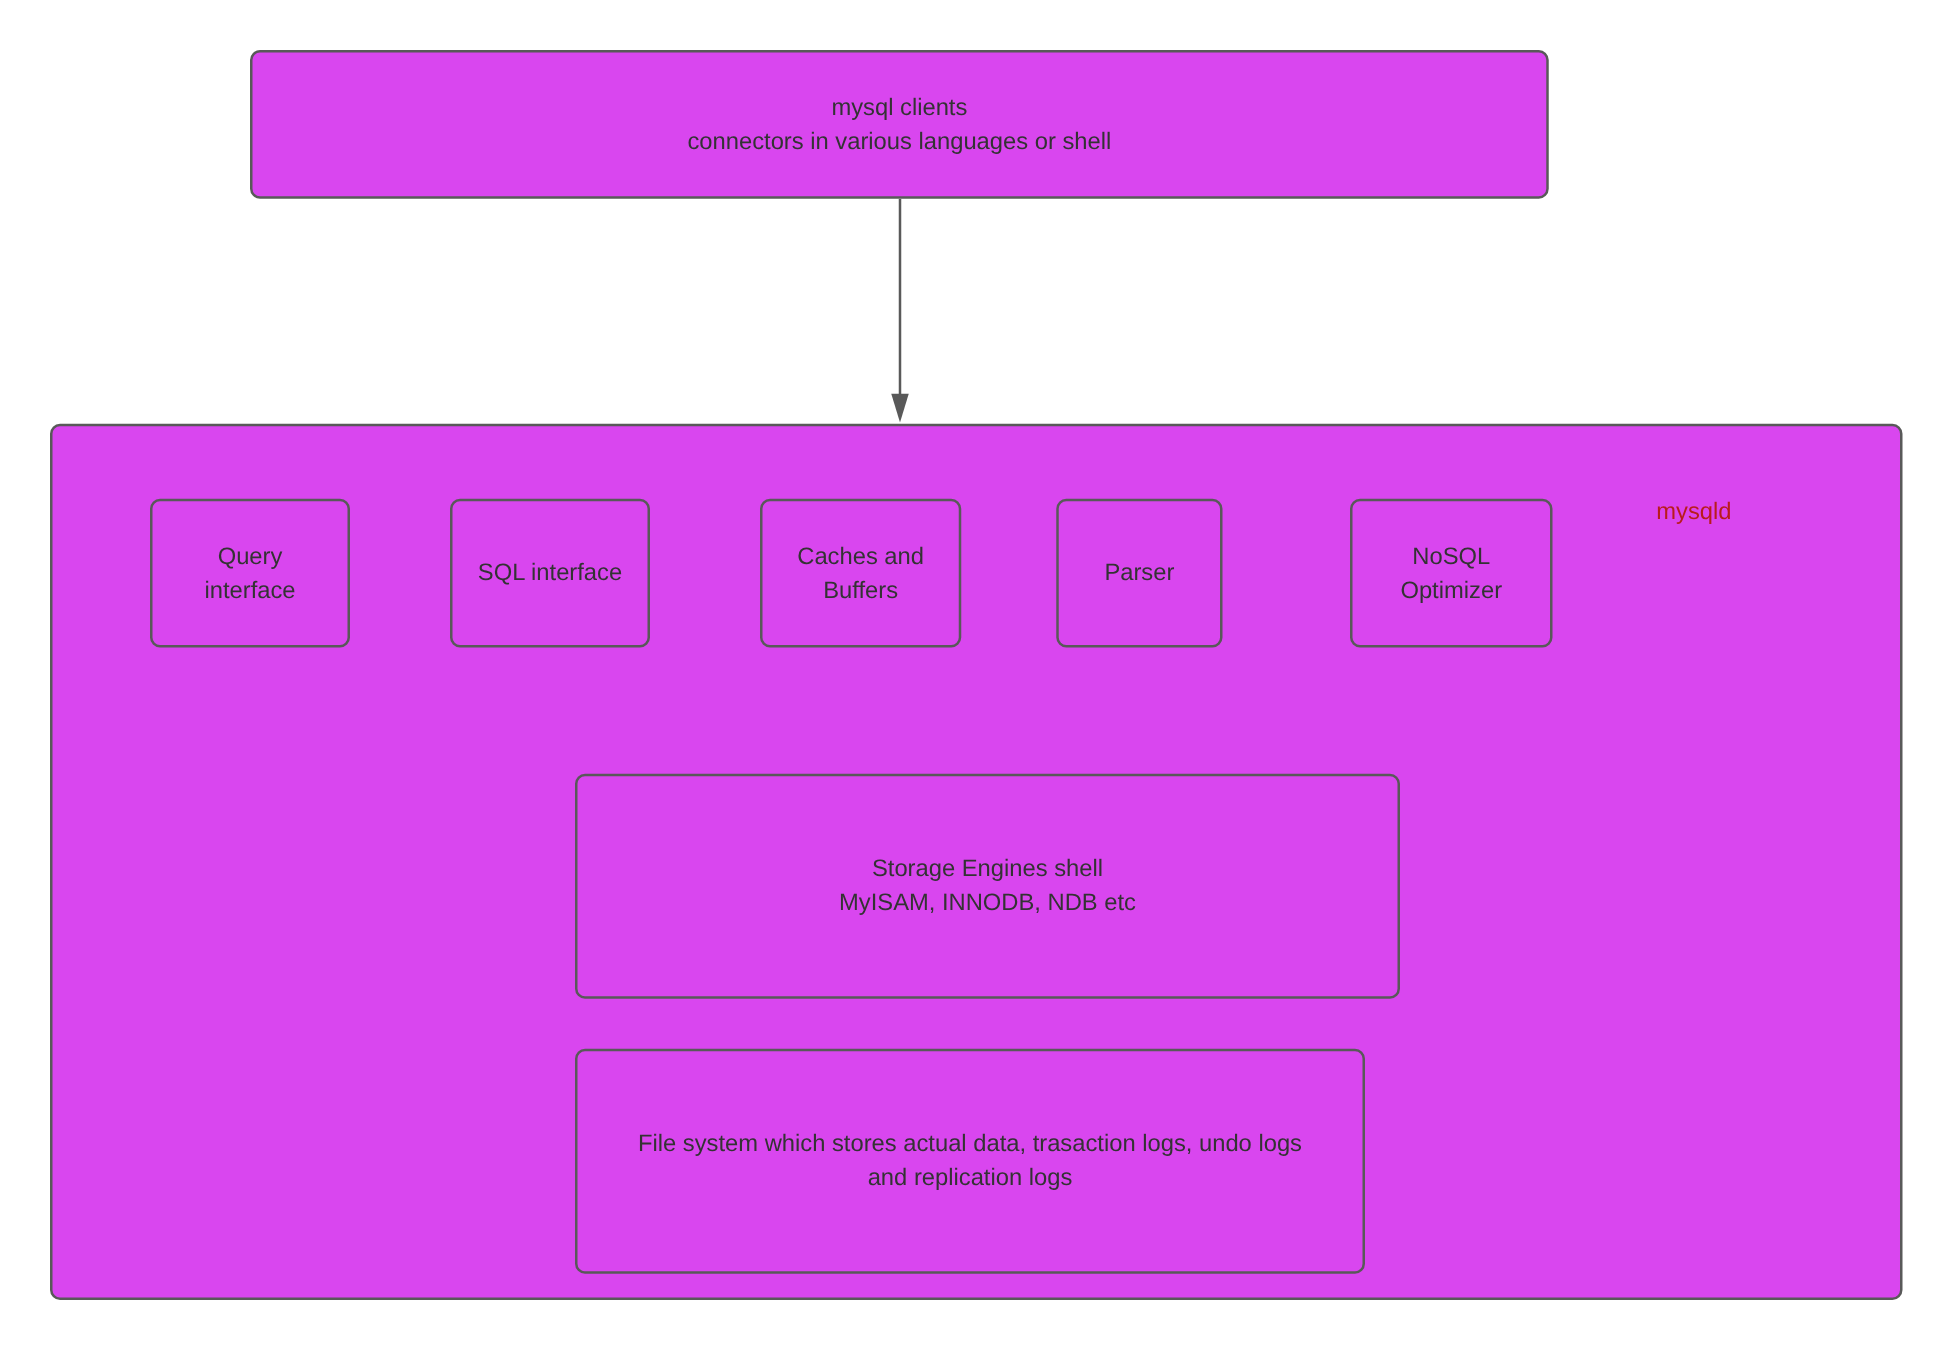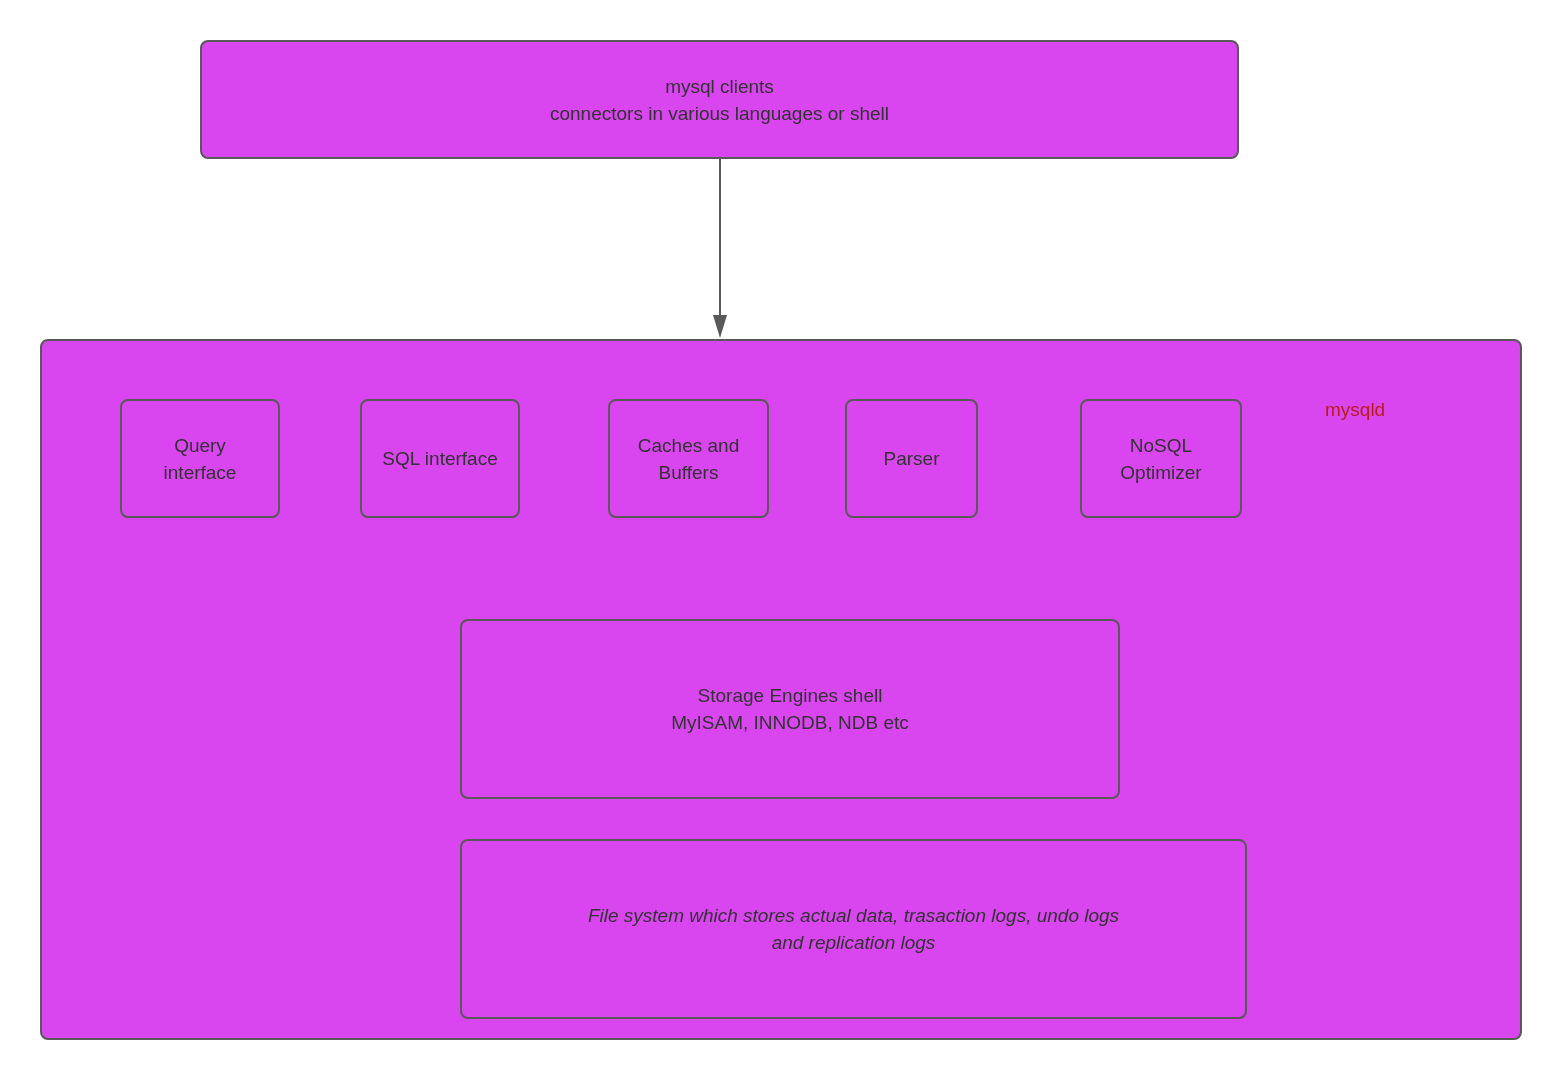--- a/index.html
+++ b/index.html
@@ -41,21 +41,21 @@
   
   .clients-box      { left: 200px;  top: 40px;  width: 1039px; height: 119px; }
   .mysqld-container { left: 40px;   top: 339px; width: 1482px; height: 701px; }
   .mysqld-label     { left: 1325px; top: 396px; }
   .box-nosql        { left: 120px;  top: 399px; width: 160px; height: 119px; }
   .box-sql          { left: 360px;  top: 399px; width: 160px; height: 119px; }
   .box-caches       { left: 608px;  top: 399px; width: 161px; height: 119px; }
   .box-parser       { left: 845px;  top: 399px; width: 133px; height: 119px; }
   .box-optimizer    { left: 1080px; top: 399px; width: 162px; height: 119px; }
   .box-storage      { left: 460px;  top: 619px; width: 660px; height: 180px; }
-  .box-filesystem   { left: 460px;  top: 839px; width: 787px; height: 180px; font-style: italic; }
+  .box-filesystem   { left: 460px;  top: 839px; width: 632px; height: 180px; }
   .arrow-svg {
     position: absolute;
     left: 712px;
     top: 159px;
     width: 16px;
     height: 180px;
   }
 </style>
 </head>
 <body>

